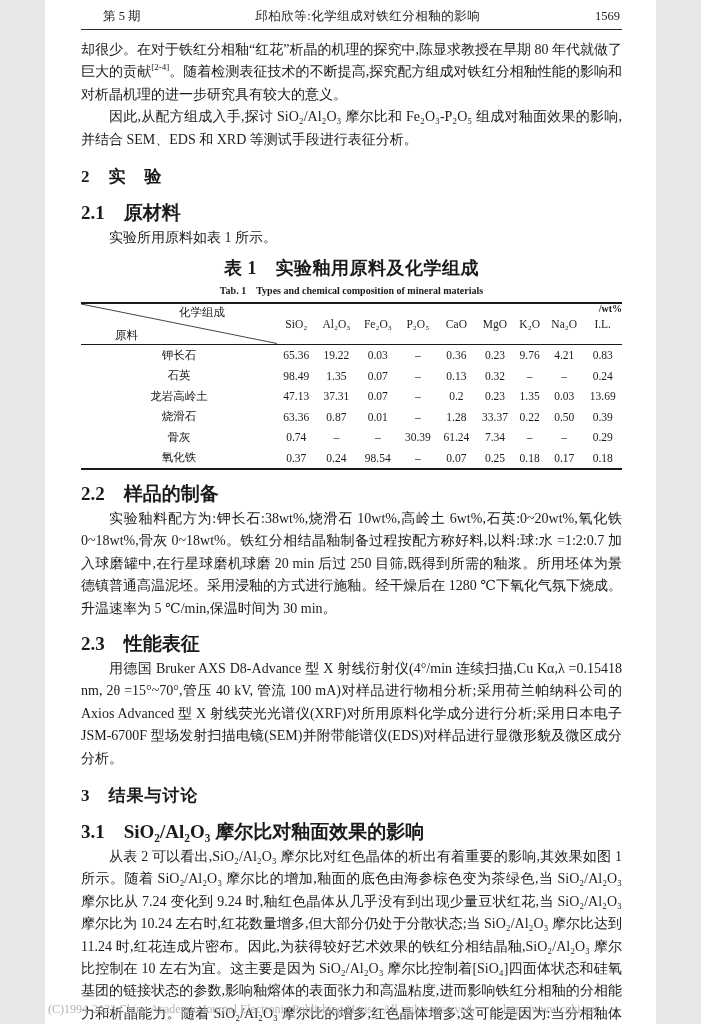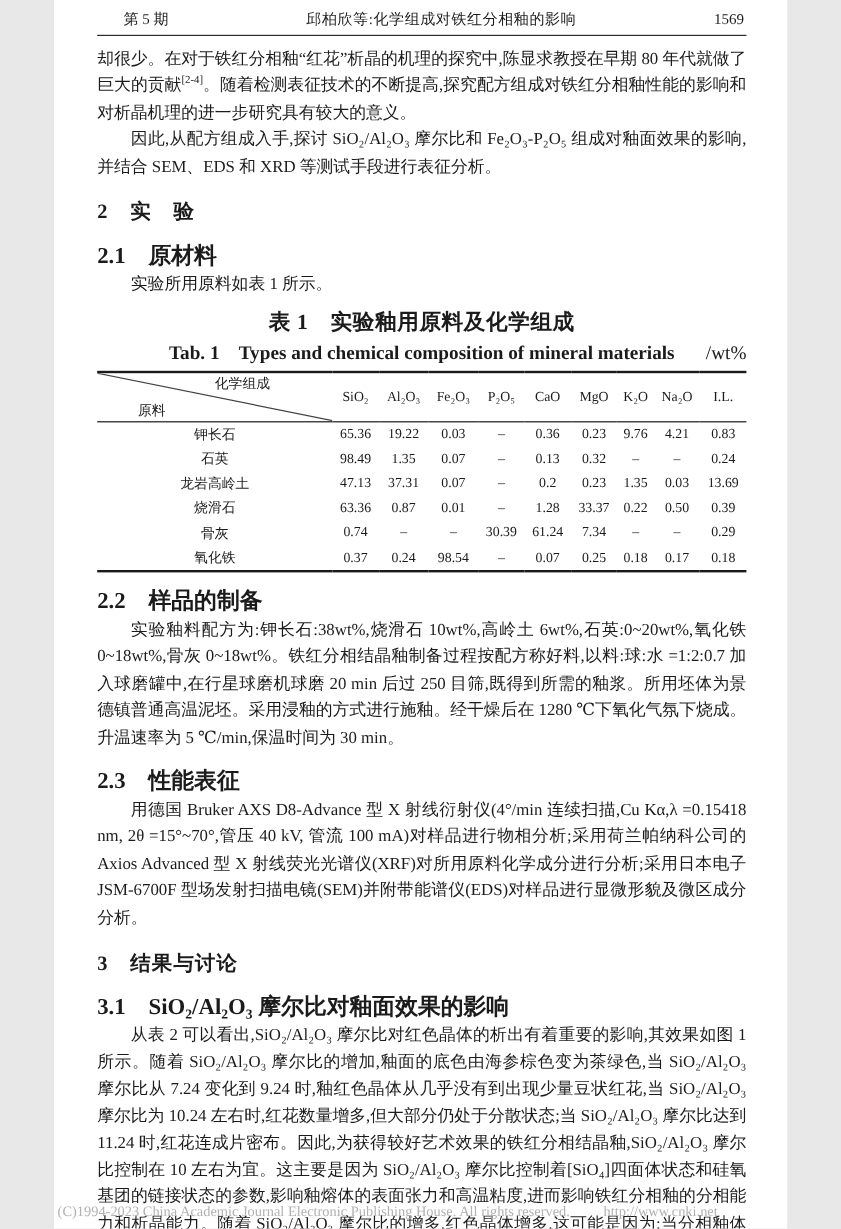--- a/index.html
+++ b/index.html
@@ -56,24 +56,24 @@
   .cap-cn {
     text-align: center;
     font-weight: bold;
     font-size: 18px;
     letter-spacing: 0.5px;
   }
   .cap-en-row {
     position: relative;
     text-align: center;
     font-weight: bold;
-    font-size: 16px;
+    font-size: 10px;
     margin-top: 4px;
   }
-  .unit { position: absolute; right: 0; top: 2px; font-weight: normal; }
+  .unit { position: absolute; right: 0; top: 19px; font-weight: bold; }
 
   table.mtable {
     width: 100%;
     border-collapse: collapse;
     margin-top: 4px;
     font-size: 11.5px;
     border-top: 2px solid #1a1a1a;
     border-bottom: 2px solid #1a1a1a;
   }
   table.mtable thead tr { border-bottom: 1.3px solid #1a1a1a; }

